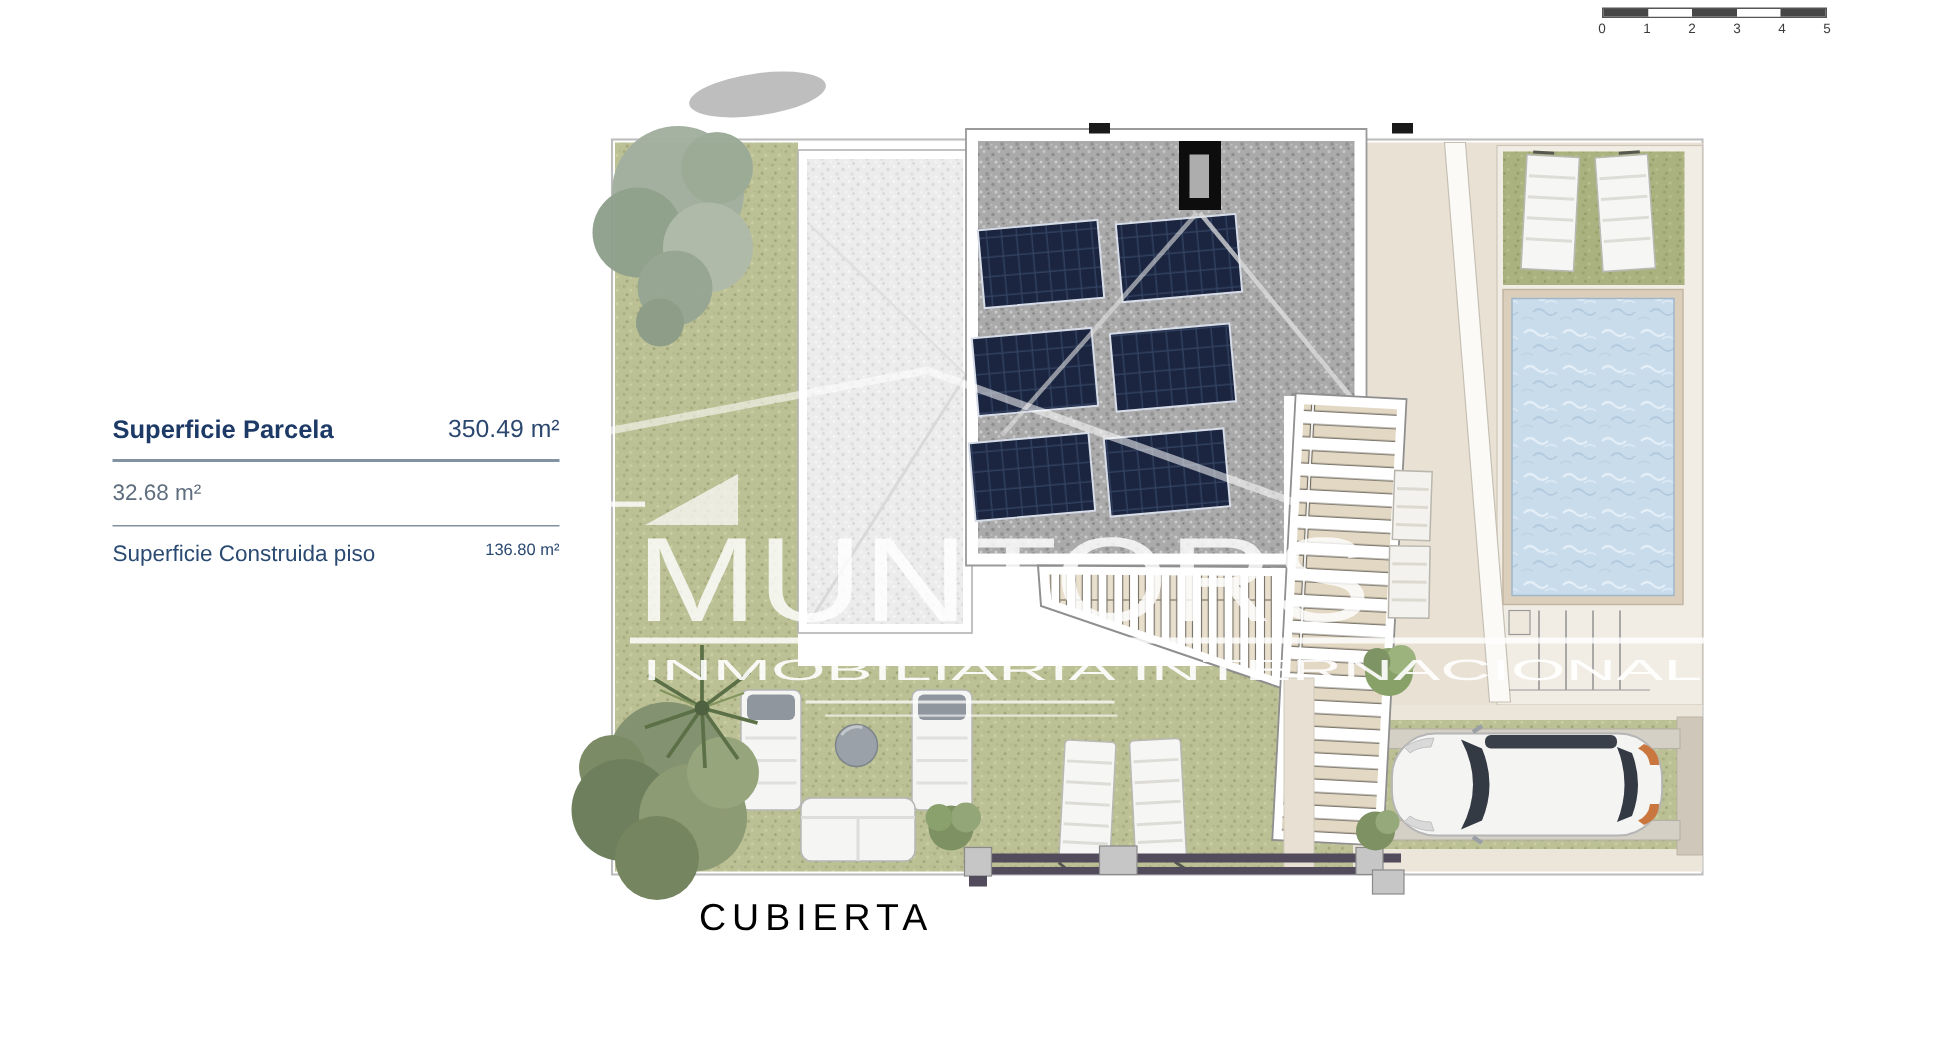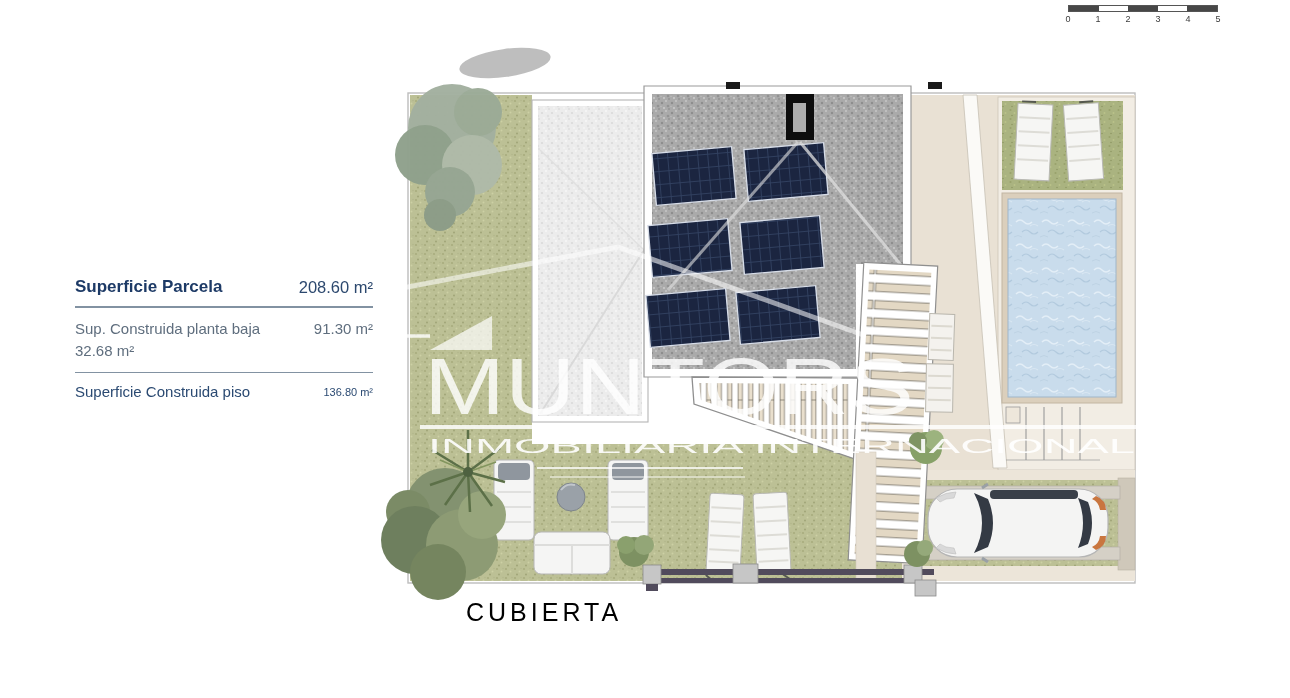--- a/index.html
+++ b/index.html
@@ -7,21 +7,21 @@
        font-family:"Liberation Sans",sans-serif;}
   
   .scalebar{position:absolute;left:1068px;top:5px;width:150px}
   .sb-bar{height:7px;border:1px solid #555;display:flex;box-sizing:border-box}
   .sb-seg{flex:1}
   .sb-d{background:#474747}.sb-w{background:#fff}
   .sb-labels{position:relative;height:12px;font-size:9px;color:#3c3c3c;margin-top:2px}
   .sb-labels span{position:absolute;transform:translateX(-50%)}
   
   .info{position:absolute;left:75px;top:277px;width:298px;color:#5f6e7e}
-  .row{display:flex;justify-content:space-between;align-items:center}
+  .row{display:flex;justify-content:space-between;align-items:flex-start}
   .info-title{font-size:17px;color:#1d3a66;font-weight:bold;padding-bottom:9px;
               border-bottom:2px solid #8292a2;margin-bottom:10px}
   .info-title .val{font-weight:normal;color:#2c486e;font-size:16.5px}
   .sub{font-size:15px;line-height:22px}
   .group2{padding-bottom:10px;border-bottom:1.5px solid #8292a2;margin-bottom:10px}
   .total{font-size:15px;color:#2b4a72;margin-bottom:13px}
   .total .val{font-size:11px}
   .note{font-size:15px}
   
   .plan-svg{position:absolute;left:0;top:0}
@@ -284,27 +284,23 @@
     <span style="left:60px">2</span>
     <span style="left:90px">3</span>
     <span style="left:120px">4</span>
     <span style="left:150px">5</span>
   </div>
 </div>
 
 <div class="info">
   <div class="row info-title">
     <span>Superficie Parcela</span>
-    <span class="val">208.60 m²</span>
+    <span class="val">350.49 m²</span>
   </div>
   <div class="group2">
-    <div class="row sub">
-      <span>Sup. Construida planta baja</span>
-      <span>91.30 m²</span>
-    </div>
     <div class="row sub">
       <span>32.68 m²</span>
     </div>
   </div>
   <div class="row total">
     <span>Superficie Construida piso</span>
     <span class="val">136.80 m²</span>
   </div>
 </div>
 

